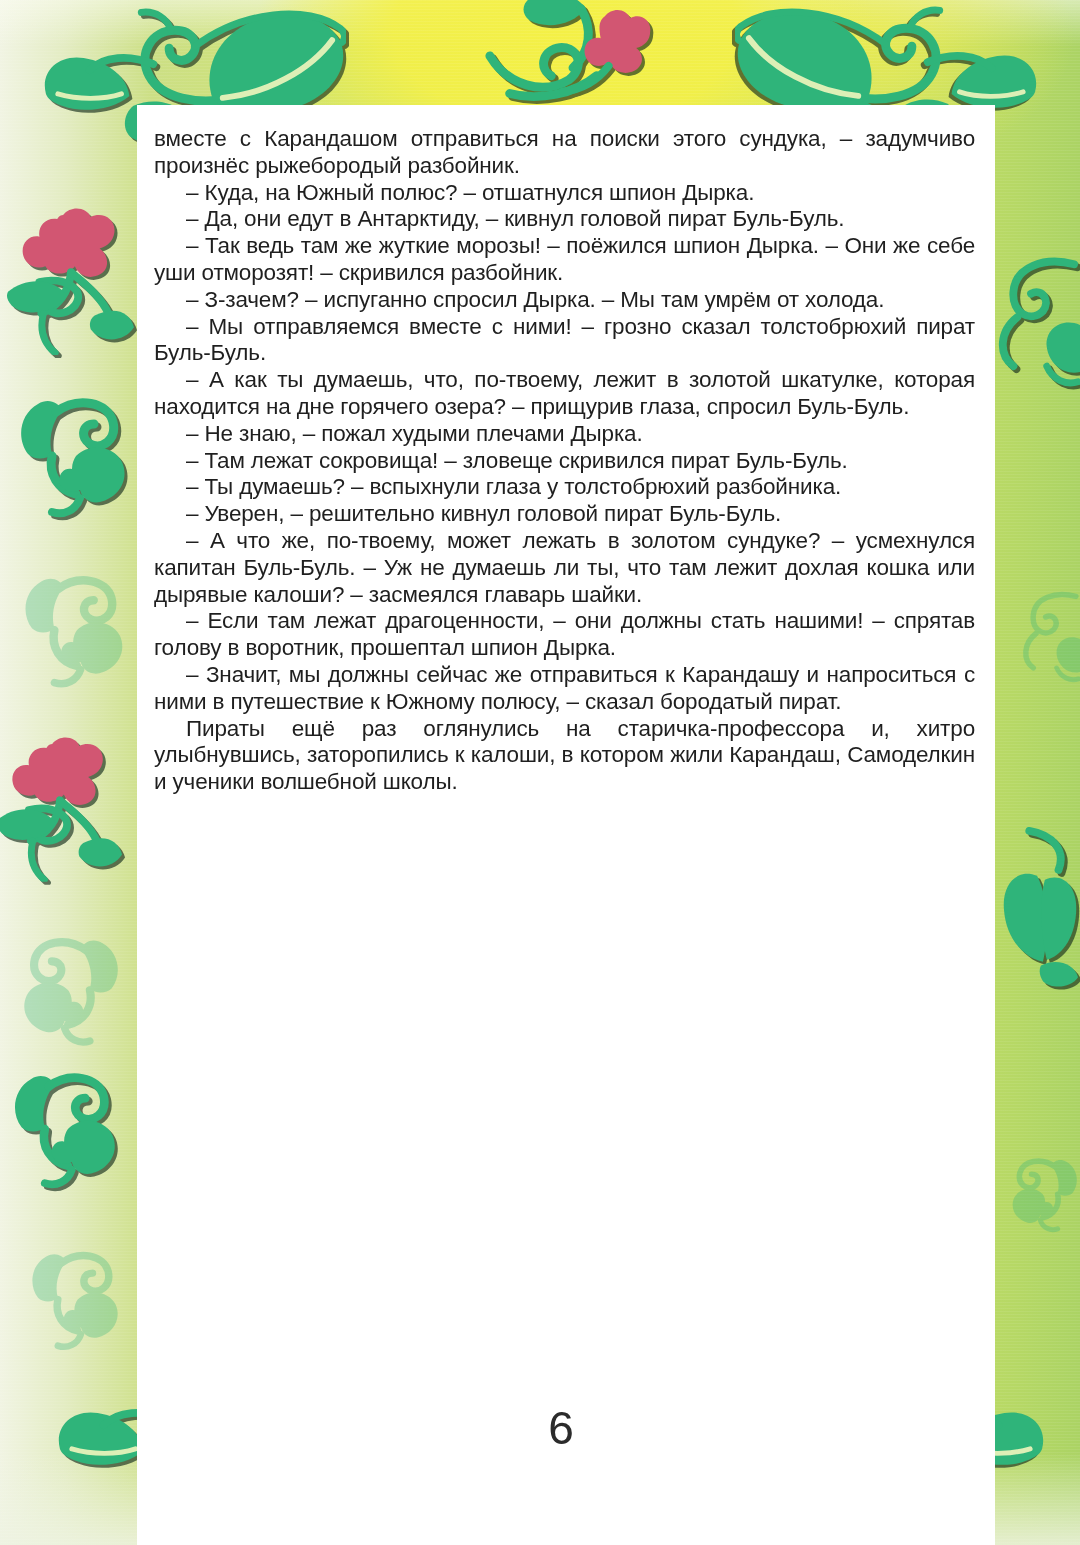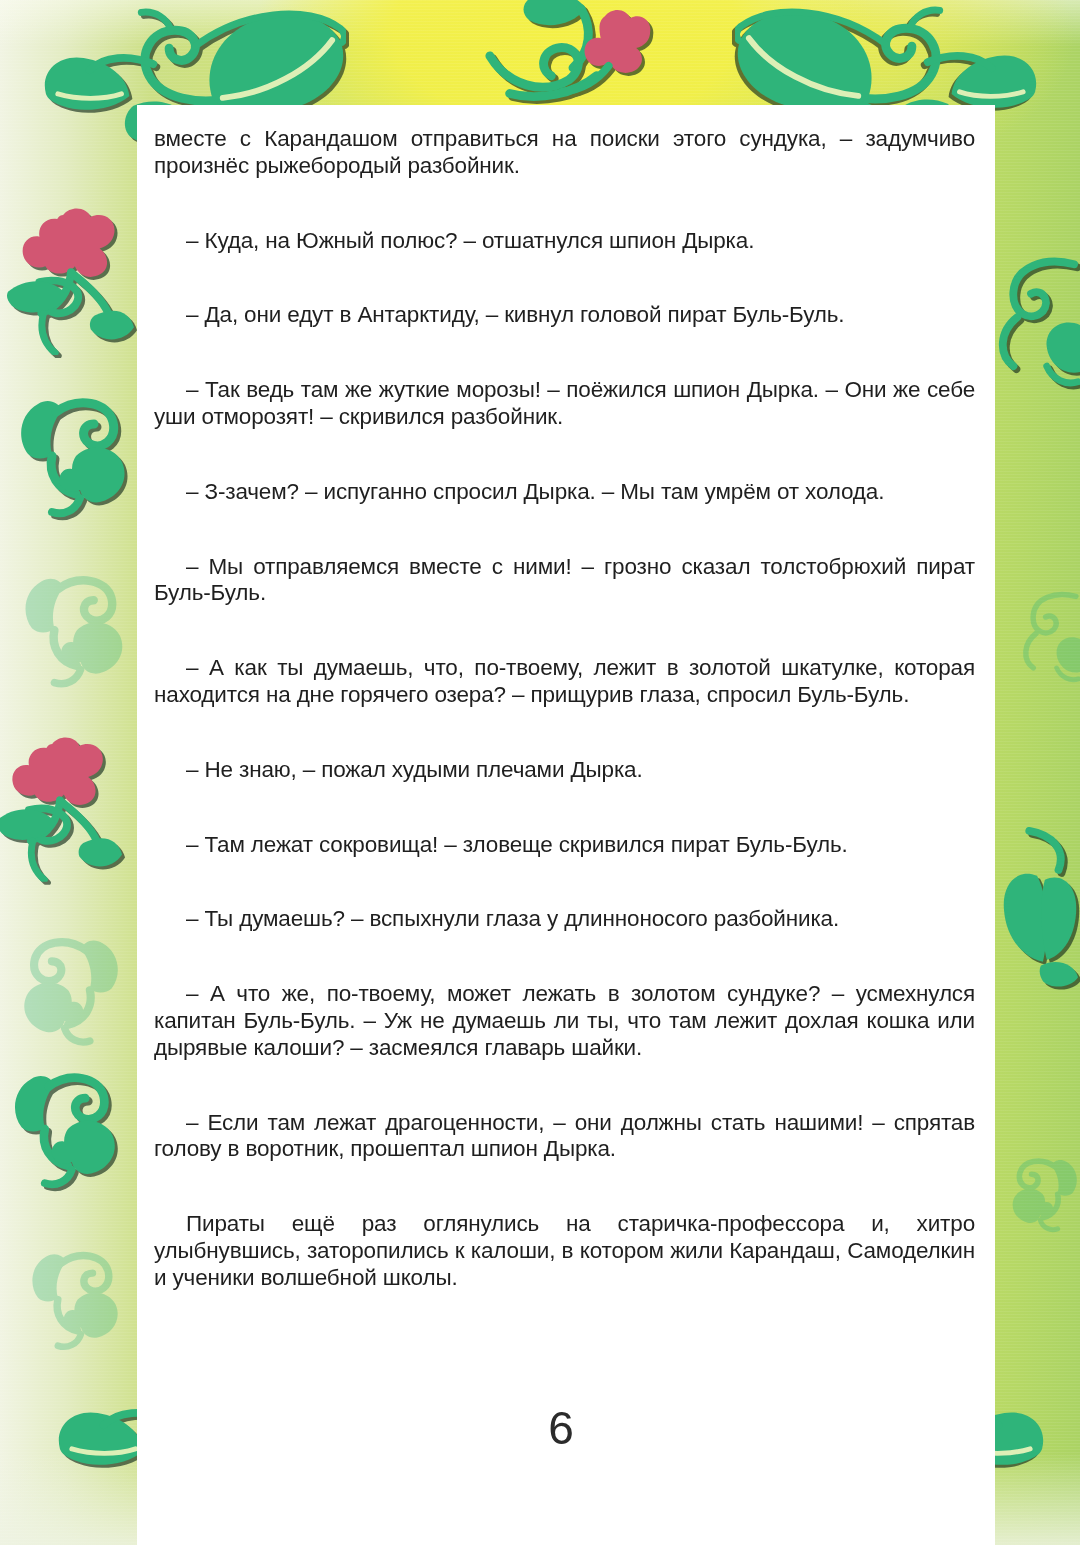--- a/index.html
+++ b/index.html
@@ -63,21 +63,21 @@
   }
   .text-col{
     padding:21px 20px 0 17px;
     font-size:22.5px;
     line-height:26.8px;
     letter-spacing:-0.15px;
     color:var(--text,#1f1f1f);
     text-align:justify;
   }
   .para{margin:0;}
-  .para.indent{text-indent:32px;margin-top:48px;}
+  .para.indent{text-indent:32px;}
   
   .page-badge{
     position:absolute;left:505px;top:1372px;width:112px;height:112px;
     border-radius:50%;
     background:var(--page-circle,#fff);
     display:flex;align-items:center;justify-content:center;
     color:#2b2b2b;font-size:46px;
   }
   .defs-holder{position:absolute;width:0;height:0;overflow:hidden;}
 </style>
@@ -194,23 +194,25 @@
     <div class="text-col">
         <p class="para">вместе с Карандашом отправиться на поиски этого сундука, – задумчиво произнёс рыжебородый разбойник.</p>
         <p class="para indent">– Куда, на Южный полюс? – отшатнулся шпион Дырка.</p>
         <p class="para indent">– Да, они едут в Антарктиду, – кивнул головой пират Буль-Буль.</p>
         <p class="para indent">– Так ведь там же жуткие морозы! – поёжился шпион Дырка. – Они же себе уши отморозят! – скривился разбойник.</p>
         <p class="para indent">– З-зачем? – испуганно спросил Дырка. – Мы там умрём от холода.</p>
         <p class="para indent">– Мы отправляемся вместе с ними! – грозно сказал толстобрюхий пират Буль-Буль.</p>
         <p class="para indent">– А как ты думаешь, что, по-твоему, лежит в золотой шкатулке, которая находится на дне горячего озера? – прищурив глаза, спросил Буль-Буль.</p>
         <p class="para indent">– Не знаю, – пожал худыми плечами Дырка.</p>
         <p class="para indent">– Там лежат сокровища! – зловеще скривился пират Буль-Буль.</p>
-        <p class="para indent">– Ты думаешь? – вспыхнули глаза у длинноносого разбойника.</p>
+        <p class="para indent">– Ты думаешь? – вспыхнули глаза у толстобрюхий разбойника.</p>
+        <p class="para indent">– Уверен, – решительно кивнул головой пират Буль-Буль.</p>
         <p class="para indent">– А что же, по-твоему, может лежать в золотом сундуке? – усмехнулся капитан Буль-Буль. – Уж не думаешь ли ты, что там лежит дохлая кошка или дырявые калоши? – засмеялся главарь шайки.</p>
         <p class="para indent">– Если там лежат драгоценности, – они должны стать нашими! – спрятав голову в воротник, прошептал шпион Дырка.</p>
+        <p class="para indent">– Значит, мы должны сейчас же отправиться к Карандашу и напроситься с ними в путешествие к Южному полюсу, – сказал бородатый пират.</p>
         <p class="para indent">Пираты ещё раз оглянулись на старичка-профессора и, хитро улыбнувшись, заторопились к калоши, в котором жили Карандаш, Самоделкин и ученики волшебной школы.</p>
       </div>
   </main>
 
   <div class="page-badge">
     <span>6</span>
   </div>
 </div>
 
 </body></html>

